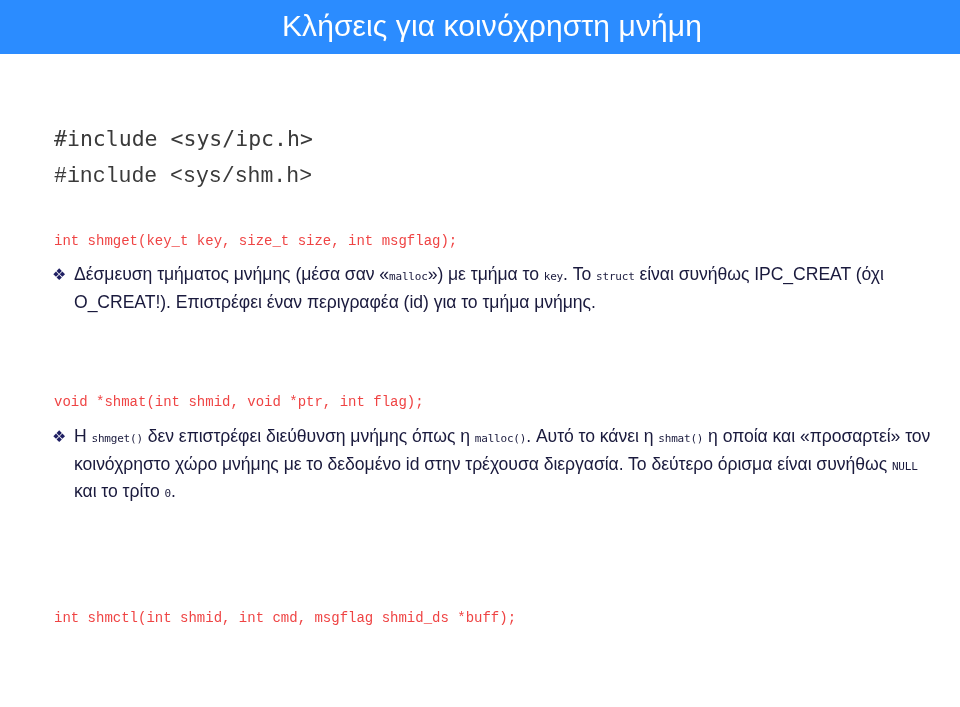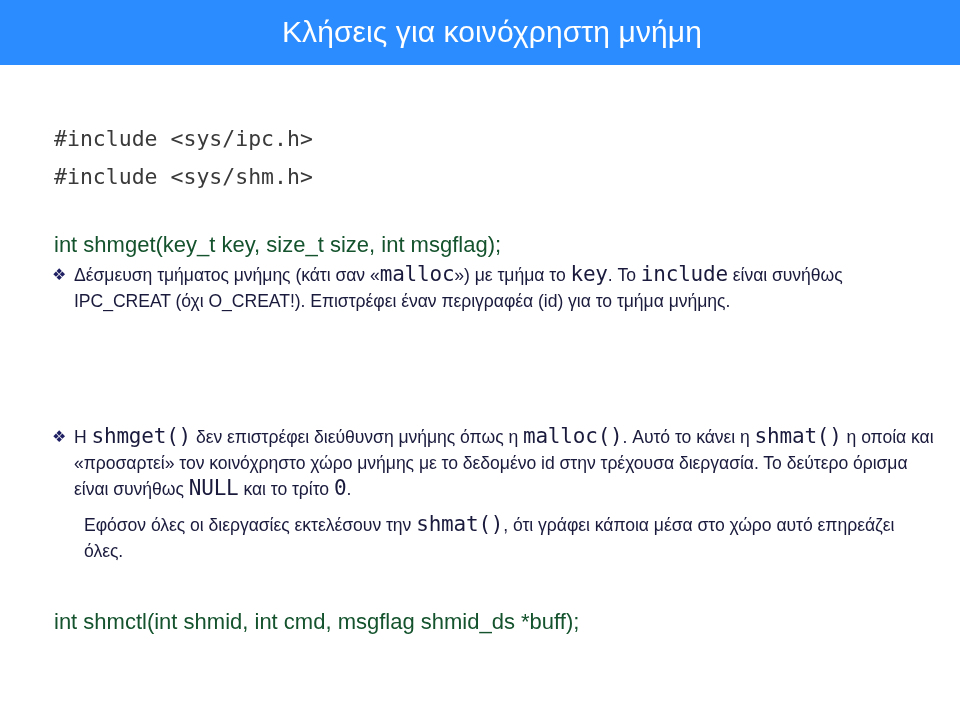--- a/index.html
+++ b/index.html
@@ -14,21 +14,21 @@
     background: #ffffff;
     font-family: "Liberation Sans", sans-serif;
     position: relative;
   }
 
   
   #title-band {
     position: absolute;
     left: 0; top: 0;
     width: 960px;
-    height: 65px;
+    height: 54px;
     background: #2b8cff;
     display: flex;
     align-items: center;
     justify-content: center;
     padding-right: 10px;
   }
   #title-text {
     color: #ffffff;
     font-size: 30px;
     font-weight: 400;
@@ -48,23 +48,23 @@
     height: 585px;
     padding: 0;
   }
 
   .mono {
     font-family: "DejaVu Sans Mono", "Liberation Mono", monospace;
   }
 
   
   .code-line {
-    font-family: Liberation Sans, sans-serif;
-    font-size: 22px;
-    color: #14532d;
+    font-family: Liberation Mono, monospace;
+    font-size: 14px;
+    color: #ef4444;
     white-space: pre;
     line-height: 1.0;
   }
   .code-include {
     font-family: "DejaVu Sans Mono", "Liberation Mono", monospace;
     font-size: 21.5px;
     color: #3a3a3a;
     white-space: pre;
     line-height: 1.0;
   }
@@ -83,29 +83,29 @@
     padding-left: 6px;
   }
   .para {
     font-family: "Liberation Sans", sans-serif;
     font-size: 17.6px;
     color: #1a1a3d;
     line-height: 25.5px;
     letter-spacing: -0.05px;
   }
   .para .mono {
-    font-size: 21px;
+    font-size: 11px;
     letter-spacing: -0.2px;
   }
 
   
   .blk { position: absolute; }
 
   #inc1 { left: 54px; top: 73px; }
-  #inc2 { left: 54px; top: 111px; }
+  #inc2 { left: 54px; top: 111px; font-family: Liberation Mono, monospace; }
   #sig1 { left: 54px; top: 179px; }
   #b1   { left: 46px; top: 207px; width: 886px; }
   #sig2 { left: 54px; top: 340px; }
   #b2   { left: 46px; top: 369px; width: 890px; }
   #p2b  { left: 84px; top: 457px; width: 852px; }
   #sig3 { left: 54px; top: 556px; }
   #b3   { left: 46px; top: 589px; width: 886px; }
 
   
   #footer {
@@ -125,30 +125,30 @@
 
 <div id="slide-body">
 
   <div class="blk code-include" id="inc1">#include &lt;sys/ipc.h&gt;</div>
   <div class="blk code-include" id="inc2">#include &lt;sys/shm.h&gt;</div>
 
   <div class="blk code-line" id="sig1">int shmget(key_t key, size_t size, int msgflag);</div>
 
   <div class="blk bullet-row" id="b1">
     <span class="bullet-mark">❖</span>
-    <span class="para"><span>Δέσμευση τμήματος μνήμης (κάτι σαν «</span><span class="mono">malloc</span><span>») με τμήμα το </span><span class="mono">key</span><span>. Το </span><span class="mono">include</span><span> είναι συνήθως IPC_CREAT (όχι O_CREAT!). Επιστρέφει έναν περιγραφέα (id) για το τμήμα μνήμης.</span></span>
+    <span class="para"><span>Δέσμευση τμήματος μνήμης (μέσα σαν «</span><span class="mono">malloc</span><span>») με τμήμα το </span><span class="mono">key</span><span>. Το </span><span class="mono">struct</span><span> είναι συνήθως IPC_CREAT (όχι O_CREAT!). Επιστρέφει έναν περιγραφέα (id) για το τμήμα μνήμης.</span></span>
   </div>
 
+  <div class="blk code-line" id="sig2">void *shmat(int shmid, void *ptr, int flag);</div>
 
   <div class="blk bullet-row" id="b2">
     <span class="bullet-mark">❖</span>
     <span class="para"><span>Η </span><span class="mono">shmget()</span><span> δεν επιστρέφει διεύθυνση μνήμης όπως η </span><span class="mono">malloc()</span><span>. Αυτό το κάνει η </span><span class="mono">shmat()</span><span> η οποία και «προσαρτεί» τον κοινόχρηστο χώρο μνήμης με το δεδομένο id στην τρέχουσα διεργασία. Το δεύτερο όρισμα είναι συνήθως </span><span class="mono">NULL</span><span> και το τρίτο </span><span class="mono">0</span><span>.</span></span>
   </div>
 
-  <div class="blk para" id="p2b"><span>Εφόσον όλες οι διεργασίες εκτελέσουν την </span><span class="mono">shmat()</span><span>, ότι γράφει κάποια μέσα στο χώρο αυτό επηρεάζει όλες.</span></div>
 
   <div class="blk code-line" id="sig3">int shmctl(int shmid, int cmd, msgflag shmid_ds *buff);</div>
 
   <div class="blk bullet-row" id="b3">
     <span class="bullet-mark">❖</span>
     <span class="para">Χρησιμοποιείται για έλεγχο της ουράς (π.χ. διαγραφή της).</span>
   </div>
 
 </div>
 

